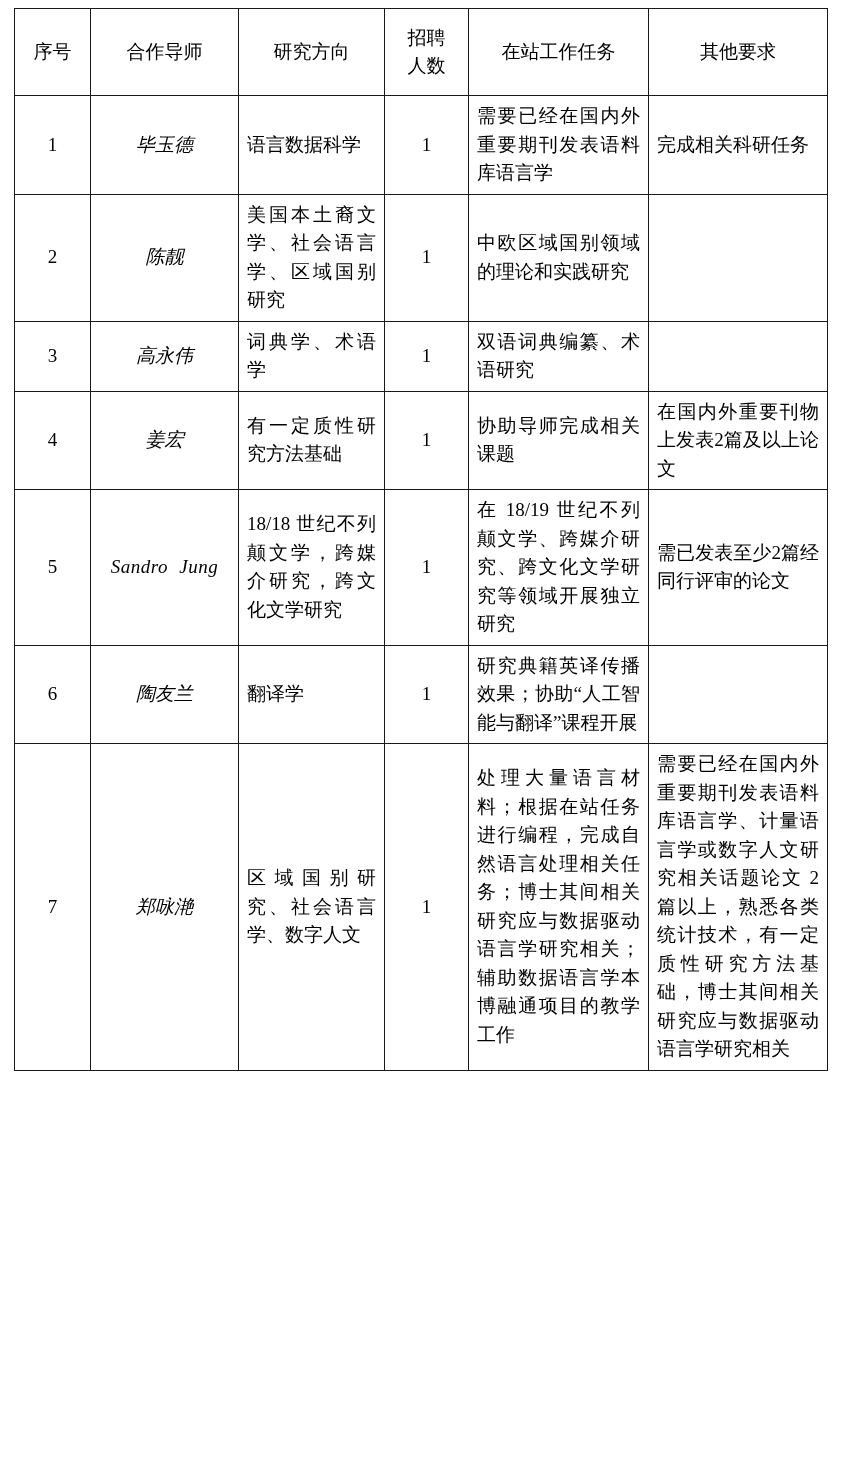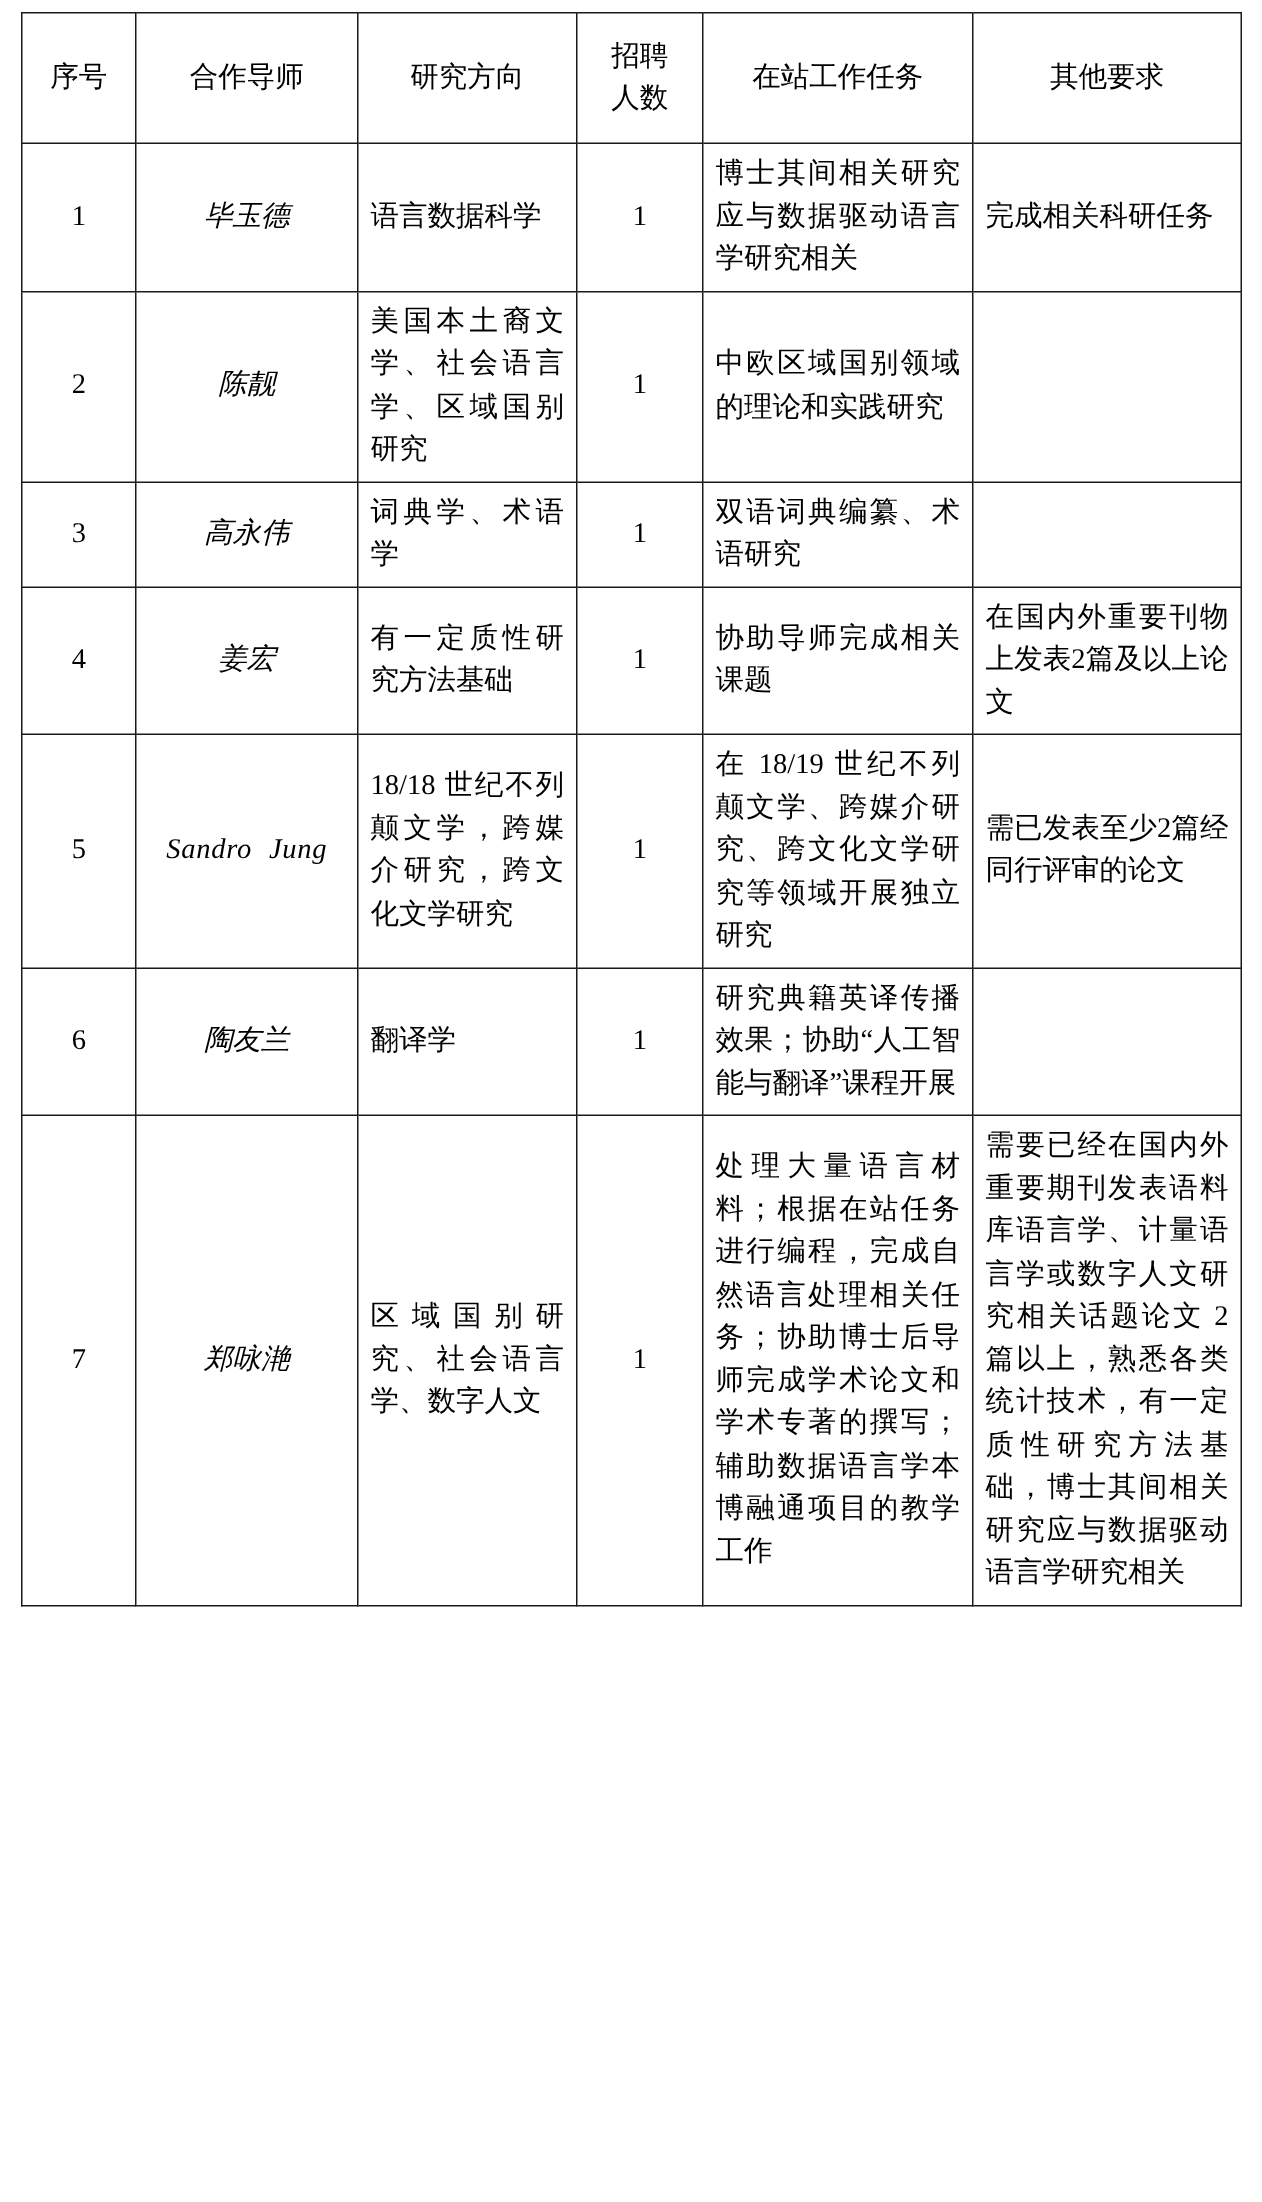--- a/index.html
+++ b/index.html
@@ -90,21 +90,21 @@
         <td>其他要求</td>
       </tr>
     </thead>
     <tbody>
 
       <tr>
         <td class="num-cell">1</td>
         <td class="name-cell">毕玉德</td>
         <td class="cell-justify">语言数据科学</td>
         <td class="num-cell">1</td>
-        <td class="cell-justify">博士其间相关研究应与数据驱动语言学研究相关</td>
+        <td class="cell-justify">需要已经在国内外重要期刊发表语料库语言学</td>
         <td class="cell-justify">完成相关科研任务</td>
       </tr>
 
       <tr>
         <td class="num-cell">2</td>
         <td class="name-cell">陈靓</td>
         <td class="cell-justify">美国本土裔文学、社会语言学、区域国别研究</td>
         <td class="num-cell">1</td>
         <td class="cell-justify">中欧区域国别领域的理论和实践研究</td>
         <td class="cell-justify"></td>
@@ -144,19 +144,19 @@
         <td class="num-cell">1</td>
         <td class="cell-justify">研究典籍英译传播效果；协助“人工智能与翻译”课程开展</td>
         <td class="cell-justify"></td>
       </tr>
 
       <tr>
         <td class="num-cell">7</td>
         <td class="name-cell">郑咏滟</td>
         <td class="cell-justify">区域国别研究、社会语言学、数字人文</td>
         <td class="num-cell">1</td>
-        <td class="cell-justify">处理大量语言材料；根据在站任务进行编程，完成自然语言处理相关任务；协助博士后导师完成学术论文和学术专著的撰写；辅助数据语言学本博融通项目的教学工作</td>
+        <td class="cell-justify">处理大量语言材料；根据在站任务进行编程，完成自然语言处理相关任务；博士其间相关研究应与数据驱动语言学研究相关；辅助数据语言学本博融通项目的教学工作</td>
         <td class="cell-justify">需要已经在国内外重要期刊发表语料库语言学、计量语言学或数字人文研究相关话题论文 2 篇以上，熟悉各类统计技术，有一定质性研究方法基础，博士其间相关研究应与数据驱动语言学研究相关</td>
       </tr>
 
     </tbody>
   </table>
 </div>
 
 </body></html>

